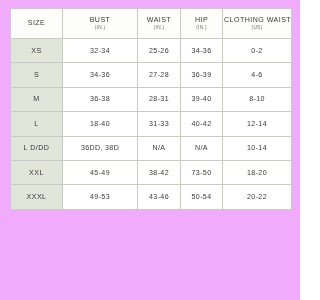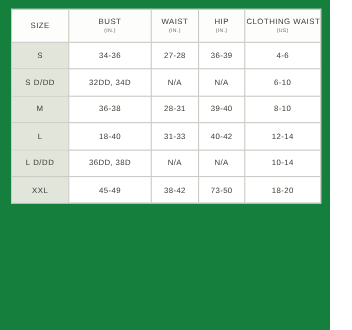--- a/index.html
+++ b/index.html
@@ -10,21 +10,21 @@
     background: #ffffff;
     font-family: "Liberation Sans", sans-serif;
     -webkit-font-smoothing: antialiased;
   }
 
   #size-chart-wrap {
     box-sizing: border-box;
     width: 300px;
     height: 300px;
     padding: 8px 9px 21px 10px;
-    background: #15803d;
+    background: #f0abfc;
   }
 
   table.size-chart {
     width: 281px;
     border-collapse: collapse;
     table-layout: fixed;
     background: #ffffff;
   }
 
   table.size-chart col.c-size  { width: 52px; }
@@ -107,32 +107,32 @@
           <span class="hdr-sub">(IN.)</span>
         </th>
         <th>
           <span class="hdr-main">CLOTHING WAIST</span>
           <span class="hdr-sub">(US)</span>
         </th>
       </tr>
     </thead>
     <tbody>
       <tr>
+        <td class="size-cell">XS</td>
+        <td>32-34</td>
+        <td>25-26</td>
+        <td>34-36</td>
+        <td>0-2</td>
+      </tr>
+      <tr>
         <td class="size-cell">S</td>
         <td>34-36</td>
         <td>27-28</td>
         <td>36-39</td>
         <td>4-6</td>
-      </tr>
-      <tr>
-        <td class="size-cell">S D/DD</td>
-        <td>32DD, 34D</td>
-        <td>N/A</td>
-        <td>N/A</td>
-        <td>6-10</td>
       </tr>
       <tr>
         <td class="size-cell">M</td>
         <td>36-38</td>
         <td>28-31</td>
         <td>39-40</td>
         <td>8-10</td>
       </tr>
       <tr>
         <td class="size-cell">L</td>
@@ -148,15 +148,22 @@
         <td>N/A</td>
         <td>10-14</td>
       </tr>
       <tr>
         <td class="size-cell">XXL</td>
         <td>45-49</td>
         <td>38-42</td>
         <td>73-50</td>
         <td>18-20</td>
       </tr>
+      <tr>
+        <td class="size-cell">XXXL</td>
+        <td>49-53</td>
+        <td>43-46</td>
+        <td>50-54</td>
+        <td>20-22</td>
+      </tr>
     </tbody>
   </table>
 </div>
 
 </body></html>

